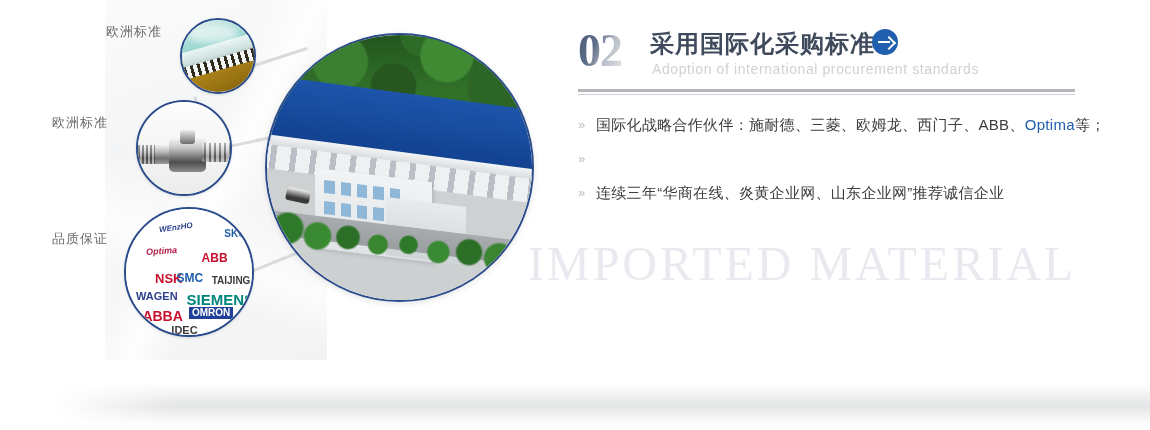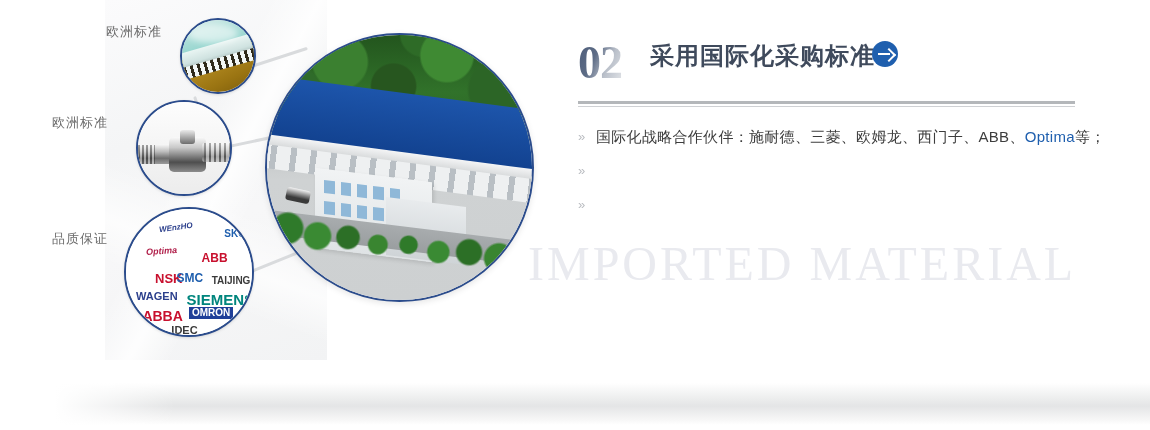--- a/index.html
+++ b/index.html
@@ -146,21 +146,21 @@
       radial-gradient(circle at 30% 58%,#2c6f26 0 6%,transparent 7%),
       radial-gradient(circle at 42% 64%,#398530 0 6%,transparent 7%),
       radial-gradient(circle at 54% 58%,#2f7a2a 0 6%,transparent 7%),
       radial-gradient(circle at 66% 64%,#3a8a33 0 6%,transparent 7%),
       radial-gradient(circle at 78% 58%,#2c6f26 0 6%,transparent 7%),
       radial-gradient(circle at 90% 62%,#398530 0 6%,transparent 7%);}
   .hero .car{position:absolute;left:7%;top:58%;width:9%;height:5%;border-radius:3px;
     background:linear-gradient(180deg,#f2f2f2 0%,#3a3a3a 70%);transform:rotate(12deg);}
 
   
-  .right{position:absolute;left:578px;top:12px;width:520px;height:356px;text-decoration:underline;}
+  .right{position:absolute;left:578px;top:0;width:520px;height:356px;text-decoration:underline;}
   .num{
     position:absolute;left:0px;top:24px;font-size:46px;font-weight:bold;
     font-family:"Liberation Serif","DejaVu Serif",serif;letter-spacing:-1px;
     background:linear-gradient(115deg,#4a5a77 0%,#5d6c86 38%,#b9bfc9 64%,#e7e9ec 100%);
     -webkit-background-clip:text;background-clip:text;color:transparent;
   }
   .title{
     position:absolute;left:72px;top:28px;font-size:24px;font-weight:bold;color:#3f4a5c;
     letter-spacing:1px;
   }
@@ -276,34 +276,36 @@
     <div class="road"></div>
     <div class="trees2"></div>
     <div class="car"></div>
   </div>
 
   <div class="right">
 
     <div class="num">02</div>
     <div class="title">采用国际化采购标准</div>
     <div class="arrow-ico"></div>
+    <div class="subtitle">Adoption of international procurement standards</div>
 
     <div class="rule"></div>
     <div class="rule2"></div>
 
     <div class="bullets">
       <div class="blt">
         <span class="chev">»</span>
         <span class="btxt"><span>国际化战略合作伙伴：施耐德、三菱、欧姆龙、西门子、ABB、</span><span class="accent">Optima</span><span>等；</span></span>
       </div>
       <div class="blt">
         <span class="chev">»</span>
       </div>
       <div class="blt">
         <span class="chev">»</span>
+        <span class="btxt"><span>连续三年“华商在线、炎黄企业网、山东企业网”推荐诚信企业</span></span>
       </div>
     </div>
   </div>
 
   <div class="watermark">IMPORTED  MATERIAL</div>
 
   <div class="bottom-band"></div>
 </div>
 
 </body></html>

